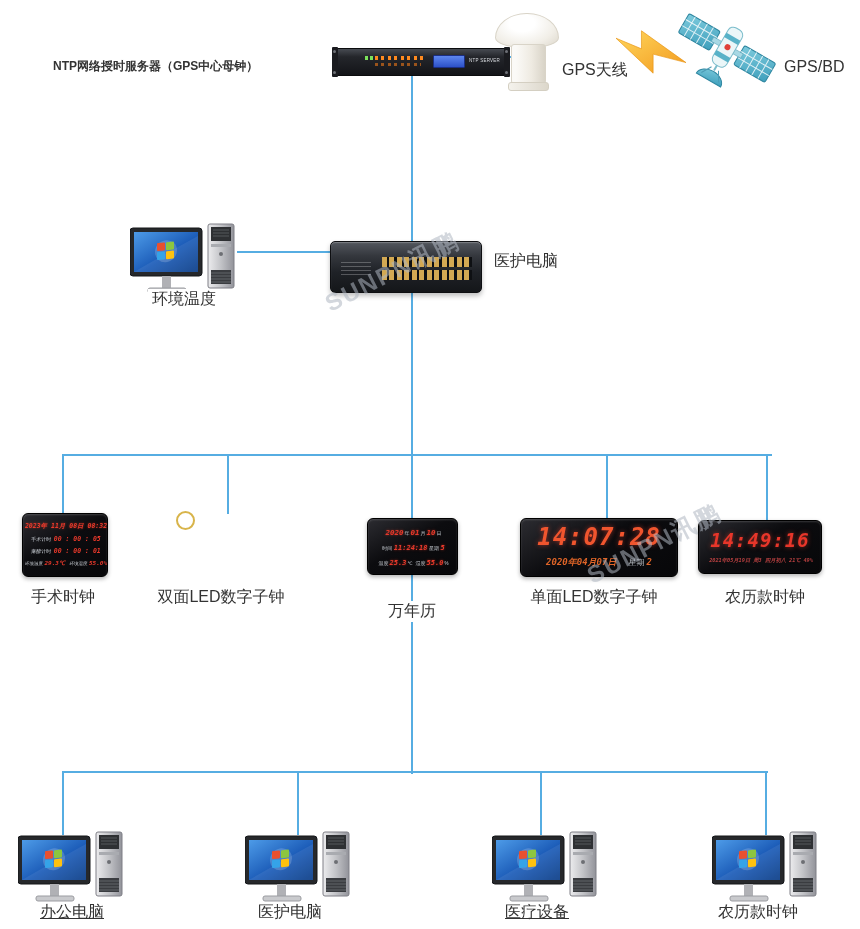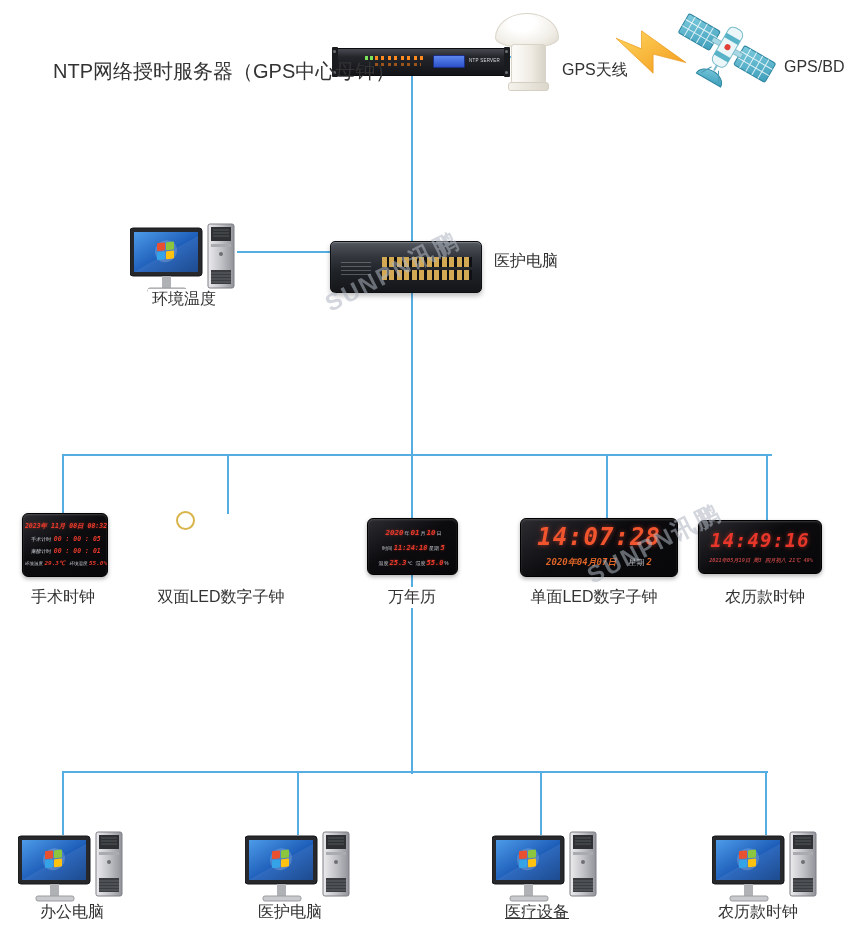--- a/index.html
+++ b/index.html
@@ -138,21 +138,21 @@
   <div class="line v" style="left:62px;top:454px;height:62px;"></div>
   <div class="line v" style="left:227px;top:454px;height:60px;"></div>
   <div class="line v" style="left:606px;top:454px;height:66px;"></div>
   <div class="line v" style="left:766px;top:454px;height:68px;"></div>
   <div class="line h" style="left:62px;top:771px;width:706px;"></div>
   <div class="line v" style="left:62px;top:771px;height:64px;"></div>
   <div class="line v" style="left:297px;top:771px;height:64px;"></div>
   <div class="line v" style="left:540px;top:771px;height:64px;"></div>
   <div class="line v" style="left:765px;top:771px;height:64px;"></div>
 
-  <div class="lbl" style="left:53px;top:58px;font-size:20px;">NTP网络授时服务器（GPS中心母钟）</div>
+  <div class="lbl" style="left:53px;top:58px;font-size:12px;font-weight:bold;">NTP网络授时服务器（GPS中心母钟）</div>
 
   <div class="server">
     <div class="ear l">
         <i class="t"></i>
         <i class="b"></i>
       </div>
     <div class="ear r">
         <i class="t"></i>
         <i class="b"></i>
       </div>
@@ -246,21 +246,21 @@
       <div class="crow" style="height:28px;line-height:28px;gap:2px;">
         <span class="wht" style="font-size:10px;">温度</span>
         <span class="seg red glow" style="font-size:14px;">25.3</span>
         <span class="wht" style="font-size:9px;">℃</span>
         <span class="wht" style="font-size:10px;margin-left:4px;">湿度</span>
         <span class="seg red glow" style="font-size:14px;">55.0</span>
         <span class="wht" style="font-size:9px;">%</span>
       </div>
     </div>
   </div>
-  <div class="lbl center" style="left:412px;top:587px;">万年历</div>
+  <div class="lbl center" style="left:412px;top:601px;">万年历</div>
 
   <div class="clock" style="left:520px;top:518px;width:158px;height:59px;padding:3px 8px;box-sizing:border-box;">
     <div class="crow" style="height:30px;line-height:30px;">
       <span class="seg glow" style="font-size:24px;color:#f0552e;letter-spacing:1px;">14:07:28</span>
     </div>
     <div class="crow" style="height:16px;line-height:16px;gap:2px;margin-top:2px;">
       <span class="seg" style="font-size:9px;color:#e06528;">2020年04月07日</span>
       <span style="font-size:8px;color:#b9bec4;margin-left:10px;">星期</span>
       <span class="seg" style="font-size:9px;color:#e06528;">2</span>
     </div>
@@ -285,21 +285,21 @@
   <svg class="pc" style="left:245px;top:830px;">
       <use href="#pc"></use>
     </svg>
   <svg class="pc" style="left:492px;top:830px;">
       <use href="#pc"></use>
     </svg>
   <svg class="pc" style="left:712px;top:830px;">
       <use href="#pc"></use>
     </svg>
 
-  <div class="lbl center" style="left:72px;top:902px;">办公电脑</div>
+  <div class="lbl center" style="left:72px;top:902px;text-decoration:underline;">办公电脑</div>
   <div class="lbl center" style="left:290px;top:902px;">医护电脑</div>
   <div class="lbl center" style="left:537px;top:902px;text-decoration:underline;">医疗设备</div>
   <div class="lbl center" style="left:758px;top:902px;">农历款时钟</div>
 
   <div class="wm" style="left:295px;top:228px;width:195px;height:88px;">
     <span>SUNPN讯鹏</span>
   </div>
   <div class="wm" style="left:552px;top:490px;width:205px;height:108px;">
     <span>SUNPN讯鹏</span>
   </div>

